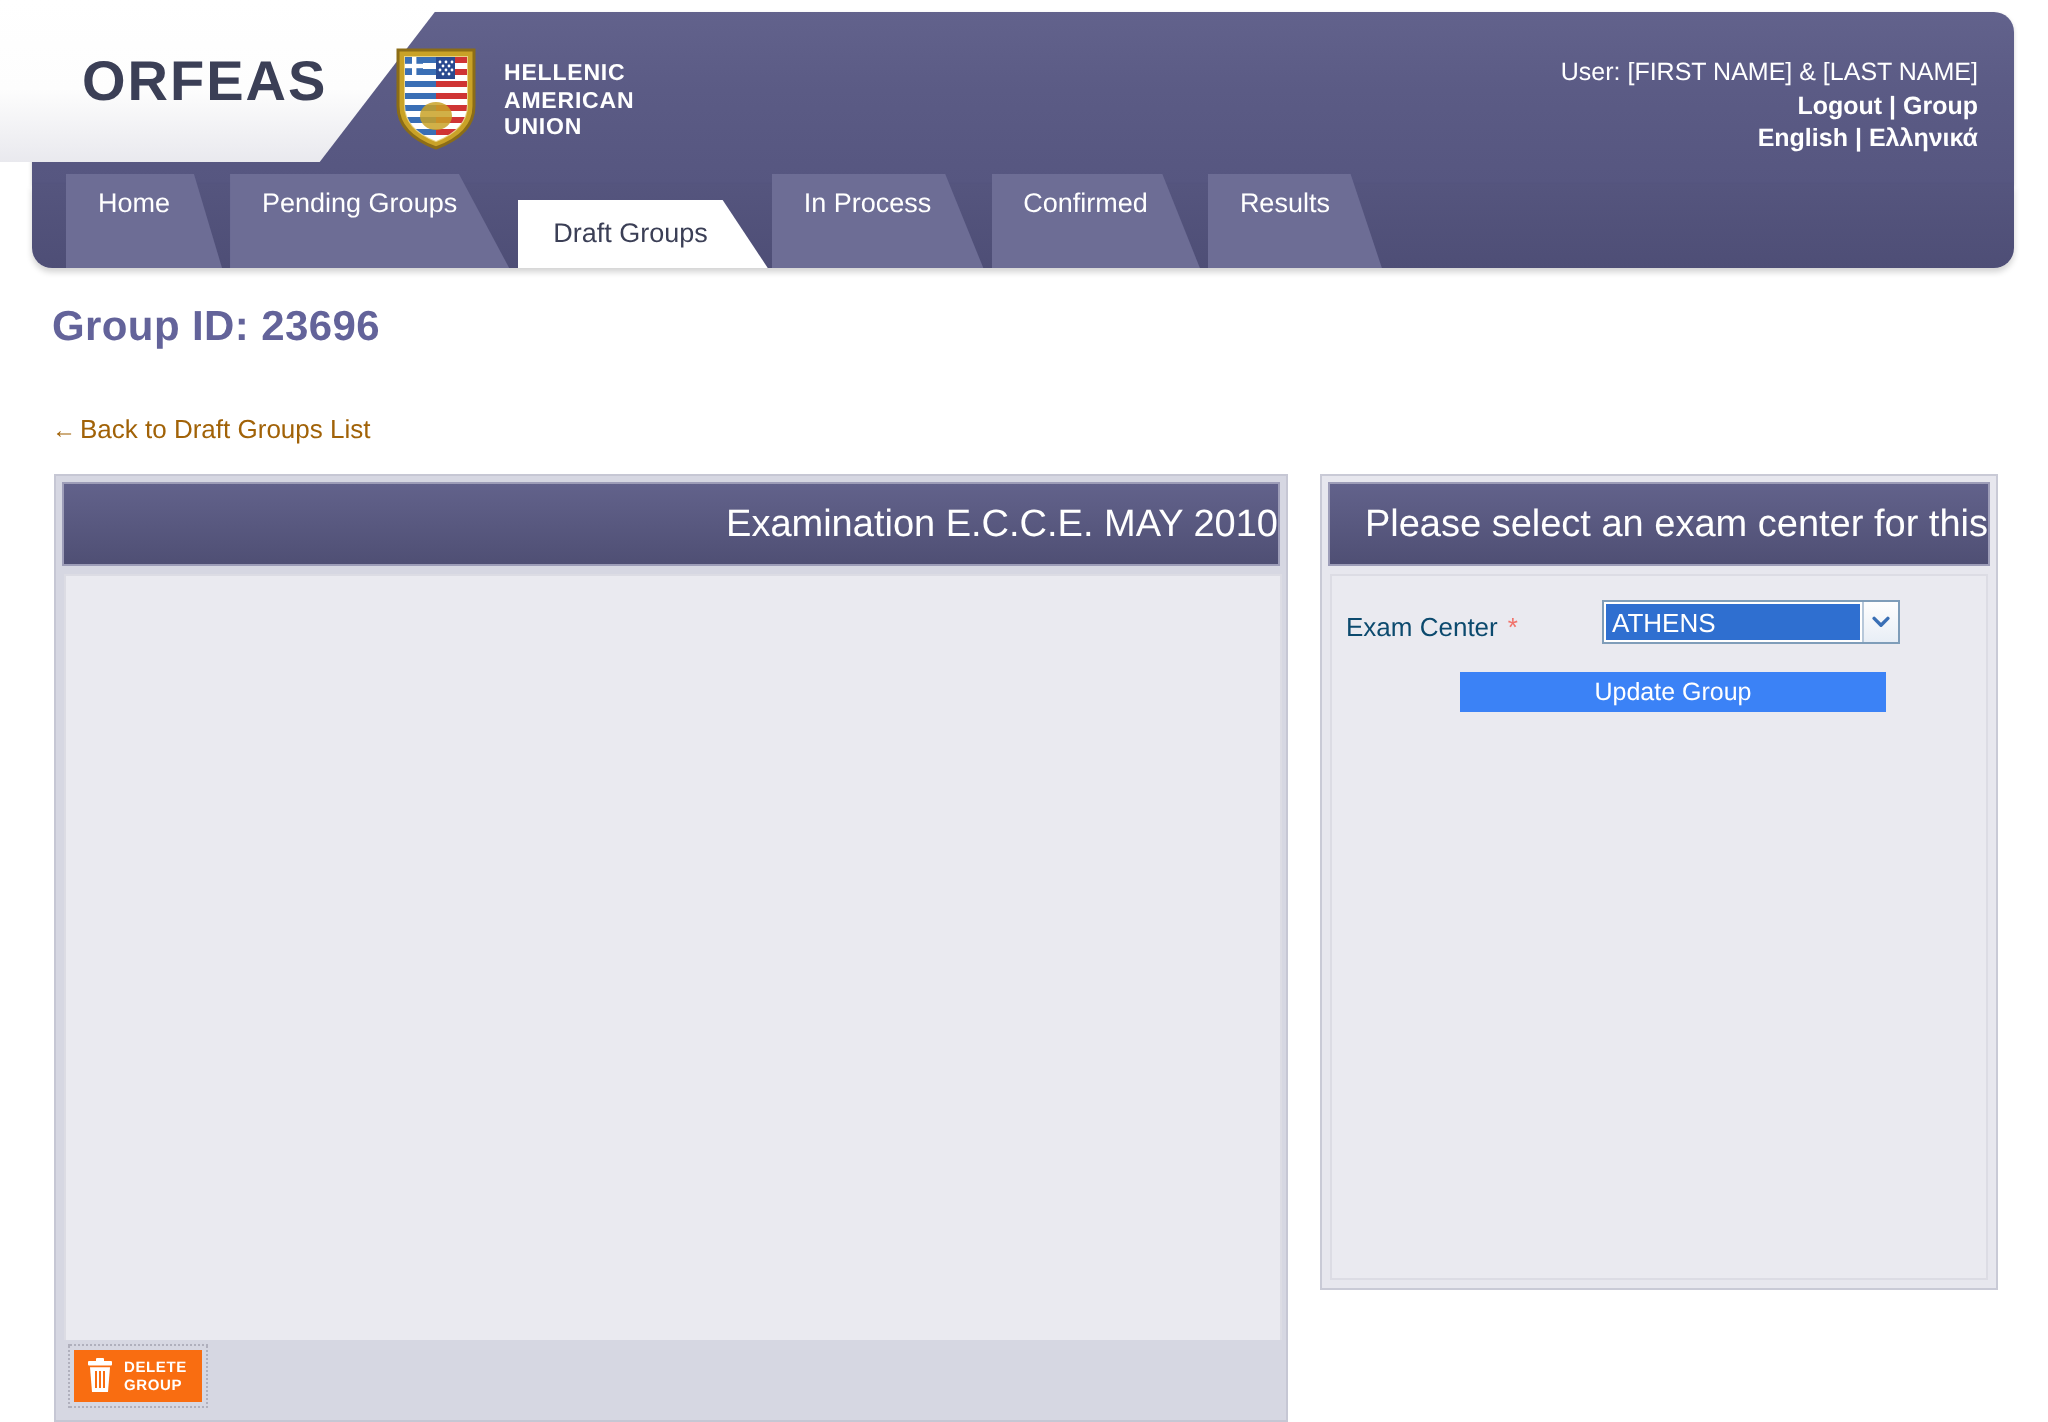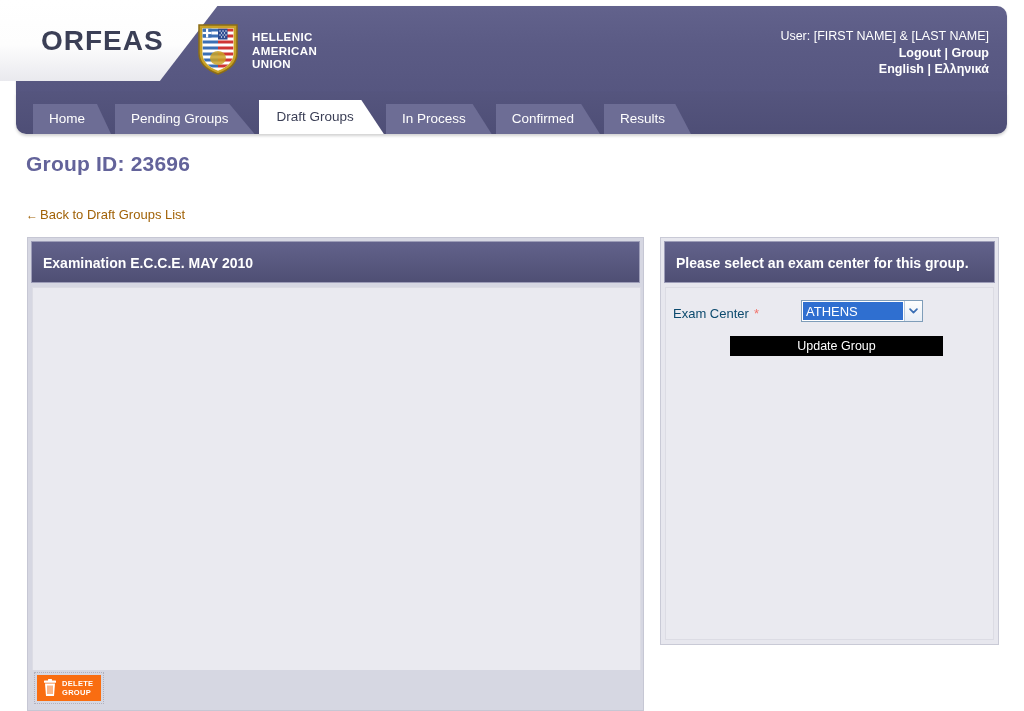--- a/index.html
+++ b/index.html
@@ -103,21 +103,21 @@
   .tabs {
     position: absolute;
     left: 17px;
     top: 8px;
     height: 34px;
     display: flex;
     align-items: flex-end;
   }
   .tab {
     position: relative;
-    height: 30px;
+    height: 47px;
     line-height: 30px;
     padding: 0 26px 0 16px;
     margin-right: 4px;
     font-size: 13.5px;
     color: #ffffff;
     background: #6d6d95;
     clip-path: polygon(0 0, 82% 0, 100% 100%, 0 100%);
     white-space: nowrap;
   }
   .tab.active {
@@ -164,25 +164,26 @@
     background: #d6d7e2;
     border: 1px solid #c6c7d4;
     box-sizing: border-box;
     padding: 3px;
   }
   .panel-head {
     height: 42px;
     line-height: 42px;
     background: linear-gradient(180deg, #62628b 0%, #4f4f74 100%);
     color: #ffffff;
-    font-size: 14px;
-    font-weight: bold;
+    font-size: 19px;
+    font-weight: normal;
     padding-left: 11px;
     box-sizing: border-box;
     border: 1px solid #9d9db8;
+    text-align: right;
   }
   .panel-body-left {
     position: absolute;
     left: 4px;
     top: 49px;
     width: 609px;
     height: 386px;
     background: #eaeaf0;
     border: 1px solid #dcdce4;
     box-sizing: border-box;
@@ -258,21 +259,21 @@
   }
   .req-star {
     color: #f1736b;
     font-size: 13px;
     margin-left: 5px;
   }
   .select-box {
     position: absolute;
     left: 128px;
     top: 0;
-    width: 122px;
+    width: 149px;
     height: 22px;
     border: 1px solid #7f9db9;
     background: #ffffff;
     box-sizing: border-box;
     display: flex;
     align-items: stretch;
     cursor: pointer;
   }
   .select-value {
     flex: 1;
@@ -292,21 +293,21 @@
     display: flex;
     align-items: center;
     justify-content: center;
   }
   .update-btn {
     position: absolute;
     left: 64px;
     top: 48px;
     width: 213px;
     height: 20px;
-    background: #000000;
+    background: #3b82f6;
     border: none;
     color: #ffffff;
     font-size: 12.5px;
     font-family: "Liberation Sans", sans-serif;
     cursor: pointer;
     padding: 0;
     line-height: 20px;
     text-align: center;
   }
 </style>

